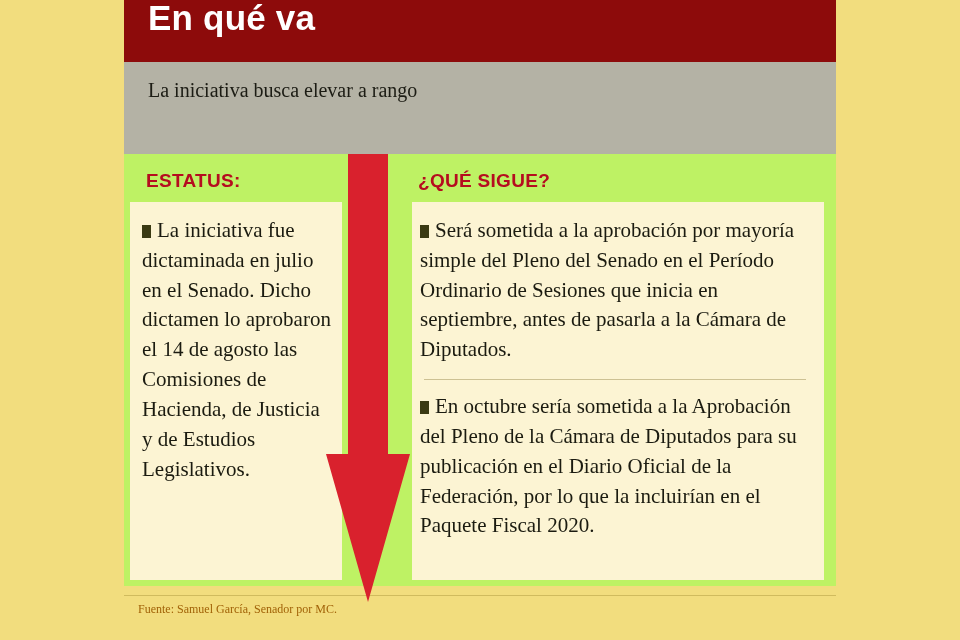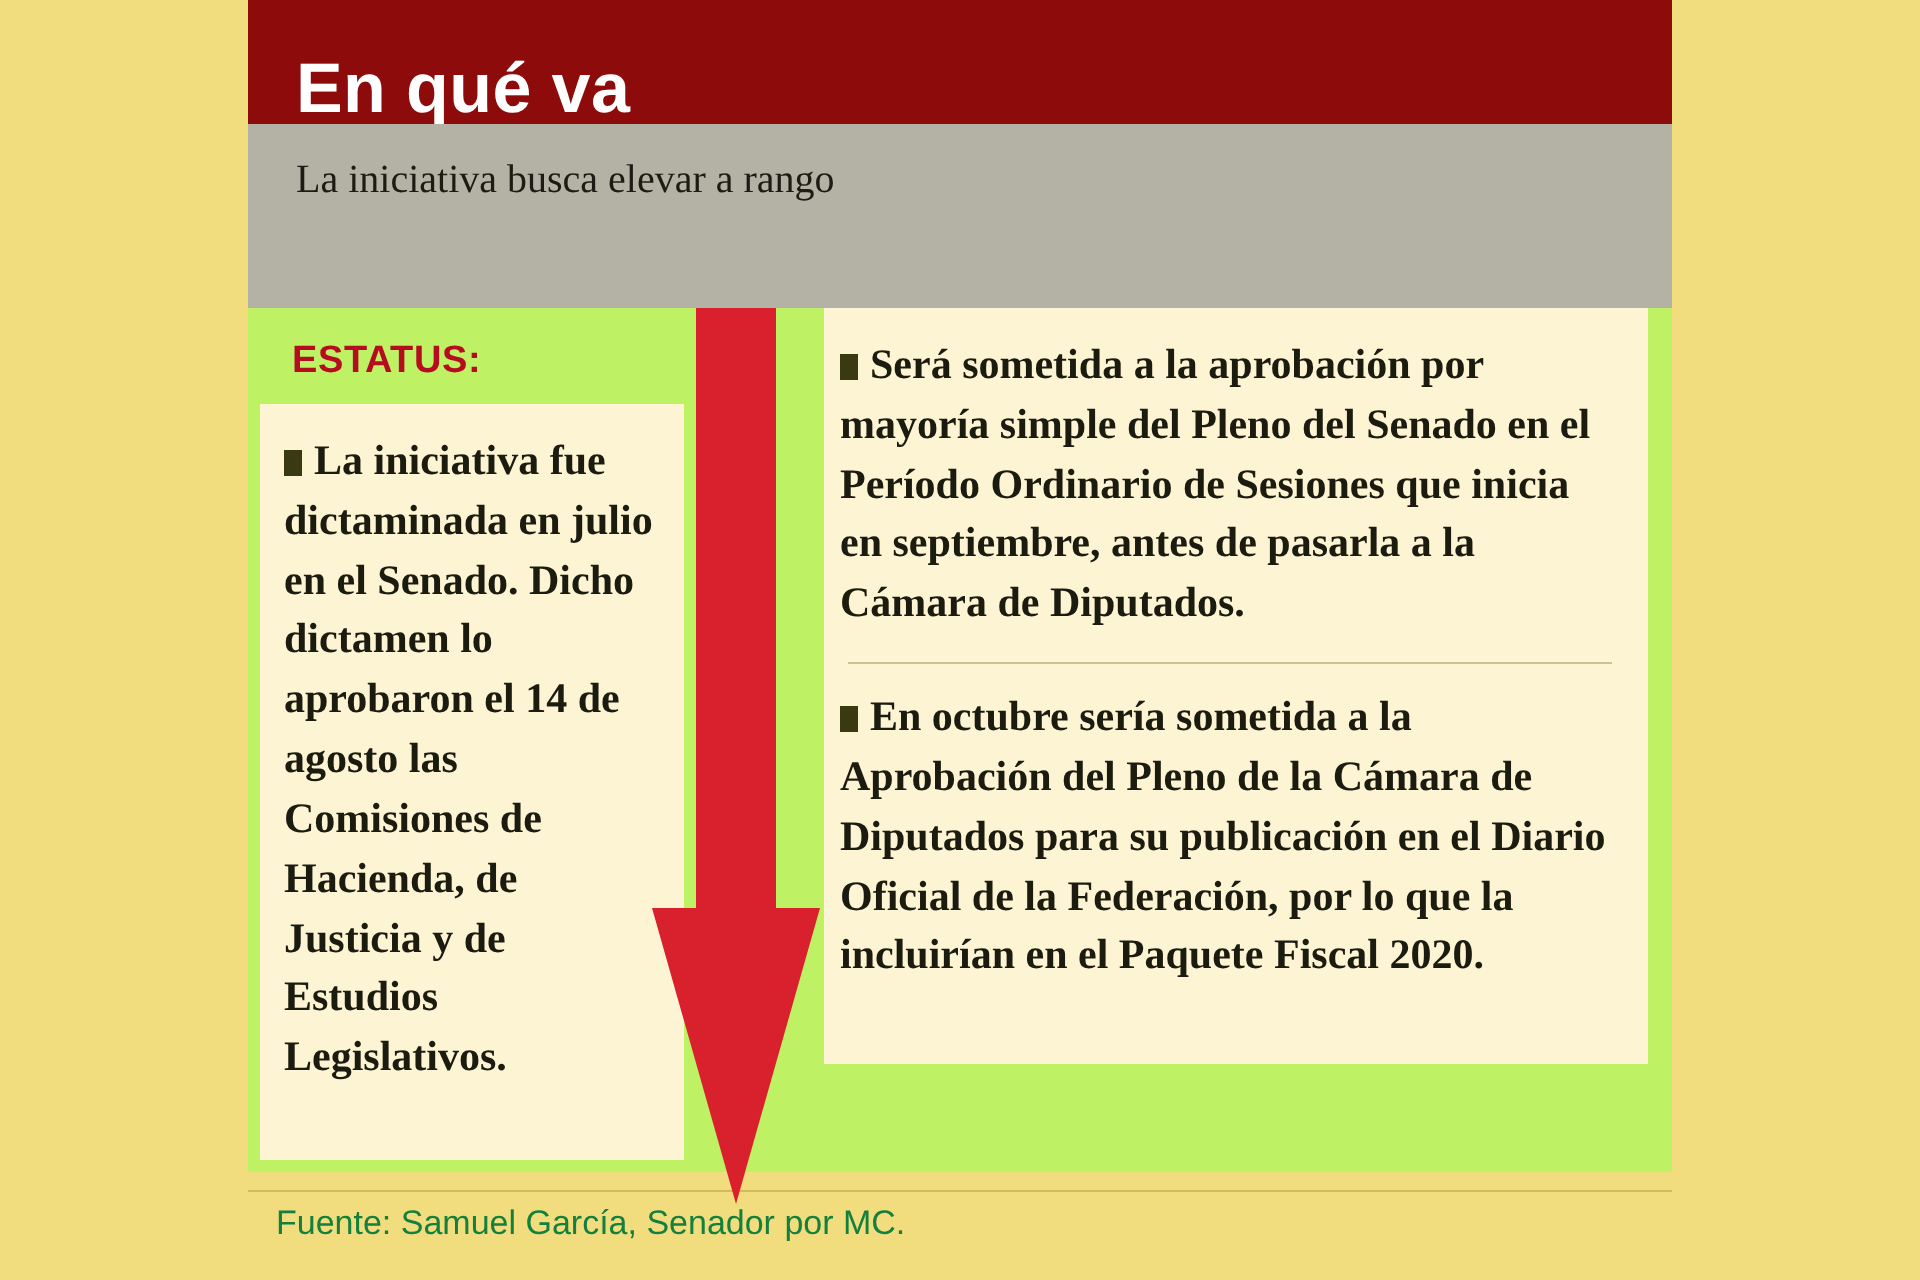--- a/index.html
+++ b/index.html
@@ -30,21 +30,21 @@
   }
   
   .title-bar {
     position: absolute;
     left: 124px;
     top: 0;
     width: 712px;
     height: 62px;
     background: #8d0b0b;
     display: flex;
-    align-items: flex-end;
+    align-items: flex-start;
   }
   .title-text {
     color: #ffffff;
     font-size: 35px;
     font-weight: bold;
     letter-spacing: 0.2px;
     padding-left: 24px;
     line-height: 1;
   }
   
@@ -110,21 +110,20 @@
     width: 412px;
     min-height: 378px;
     padding: 14px 14px 10px 8px;
   }
   .bullet-item {
     font-family: "Liberation Serif", serif;
     font-size: 21px;
     line-height: 1.42;
     color: #1b1b10;
     text-indent: 0;
-    font-weight: bold;
   }
   .bullet-item .sq {
     display: inline-block;
     width: 9px;
     height: 13px;
     background: #3a3a12;
     margin-right: 6px;
     vertical-align: -1px;
   }
   .divider {
@@ -148,23 +147,23 @@
     top: 595px;
     width: 712px;
     height: 1px;
     background: #d0bb5e;
   }
   .footer {
     position: absolute;
     left: 138px;
     top: 602px;
     width: 700px;
-    font-size: 17px;
-    color: #15803d;
-    font-family: Liberation Sans, sans-serif;
+    font-size: 12px;
+    color: #a16207;
+    font-family: Liberation Serif, serif;
   }
 </style>
 </head>
 <body>
 
 <div class="page">
 
   <div class="left-strip"></div>
 
   <div class="title-bar">
@@ -178,20 +177,21 @@
   <div class="content">
 
     <div class="col-left">
       <div class="col-head">ESTATUS:</div>
       <div class="panel panel-left">
         <div class="bullet-item"><span class="sq"></span><span>La iniciativa fue dictaminada en julio en el Senado. Dicho dictamen lo aprobaron el 14 de agosto las Comisiones de Hacienda, de Justicia y de Estudios Legislativos.</span></div>
       </div>
     </div>
 
     <div class="col-right">
+      <div class="col-head right">¿QUÉ SIGUE?</div>
       <div class="panel panel-right">
         <div class="bullet-item"><span class="sq"></span><span>Será sometida a la aprobación por mayoría simple del Pleno del Senado en el Período Ordinario de Sesiones que inicia en septiembre, antes de pasarla a la Cámara de Diputados.</span></div>
         <div class="divider"></div>
         <div class="bullet-item"><span class="sq"></span><span>En octubre sería sometida a la Aprobación del Pleno de la Cámara de Diputados para su publicación en el Diario Oficial de la Federación, por lo que la incluirían en el Paquete Fiscal 2020.</span></div>
       </div>
     </div>
 
   </div>
 
   <svg class="arrow" viewBox="0 0 84 448">

